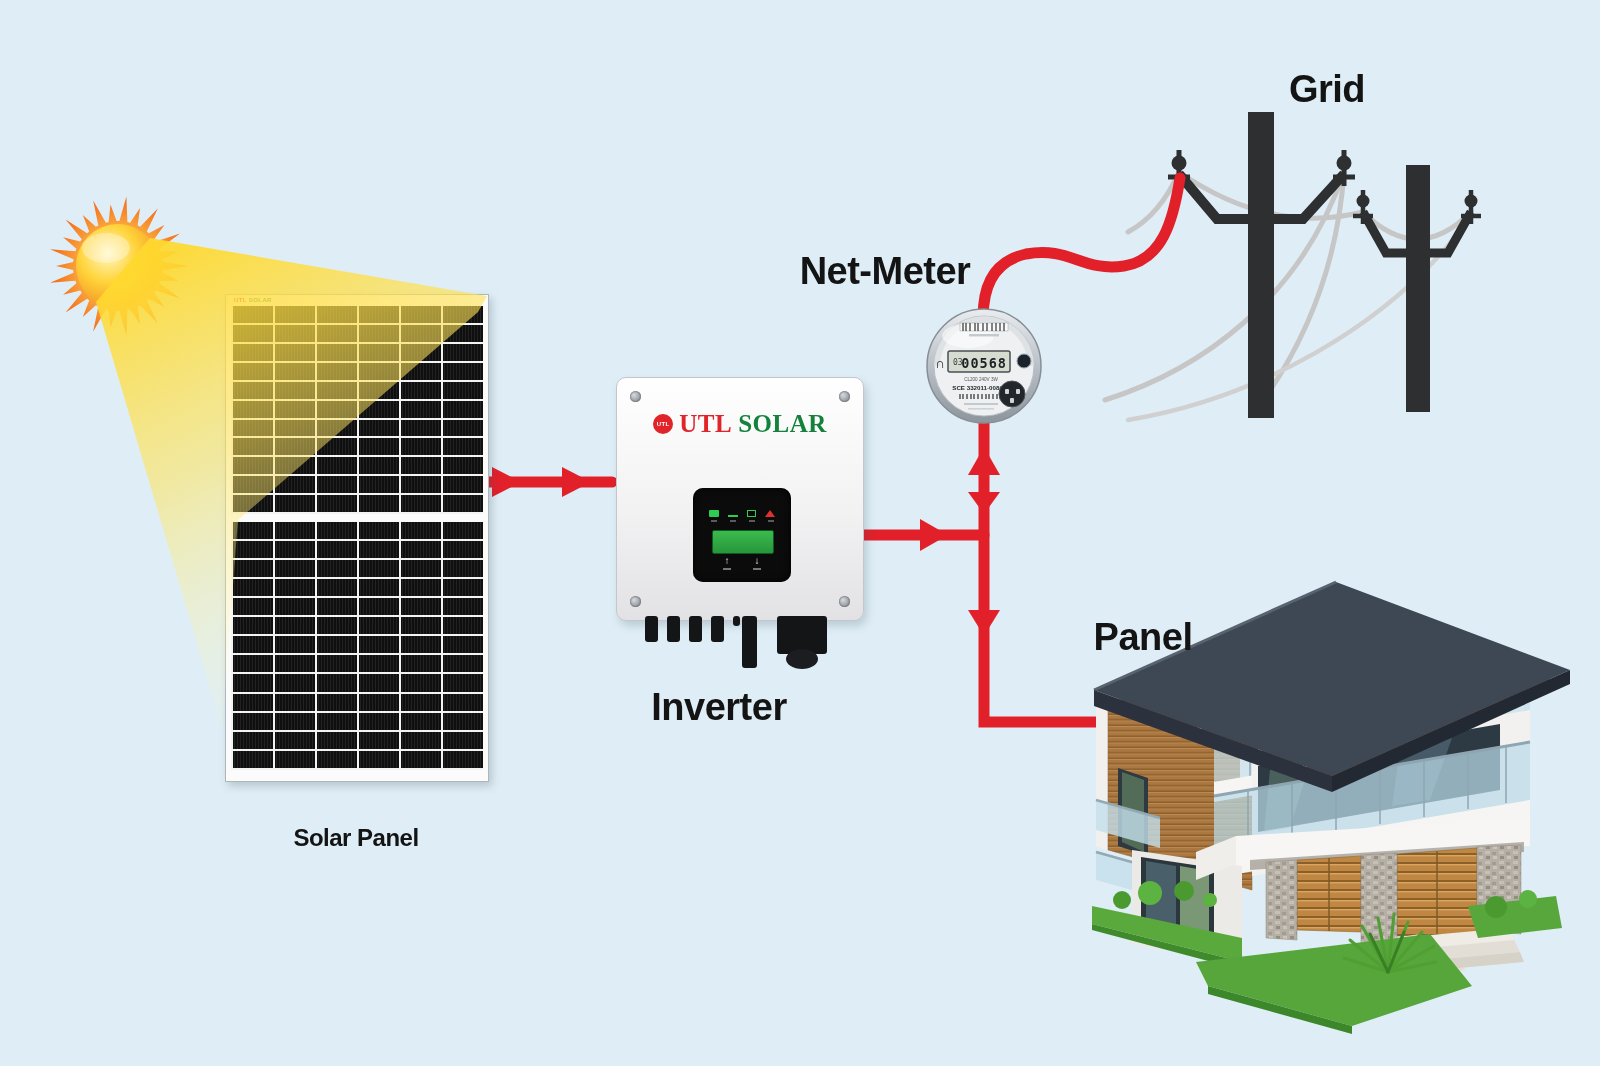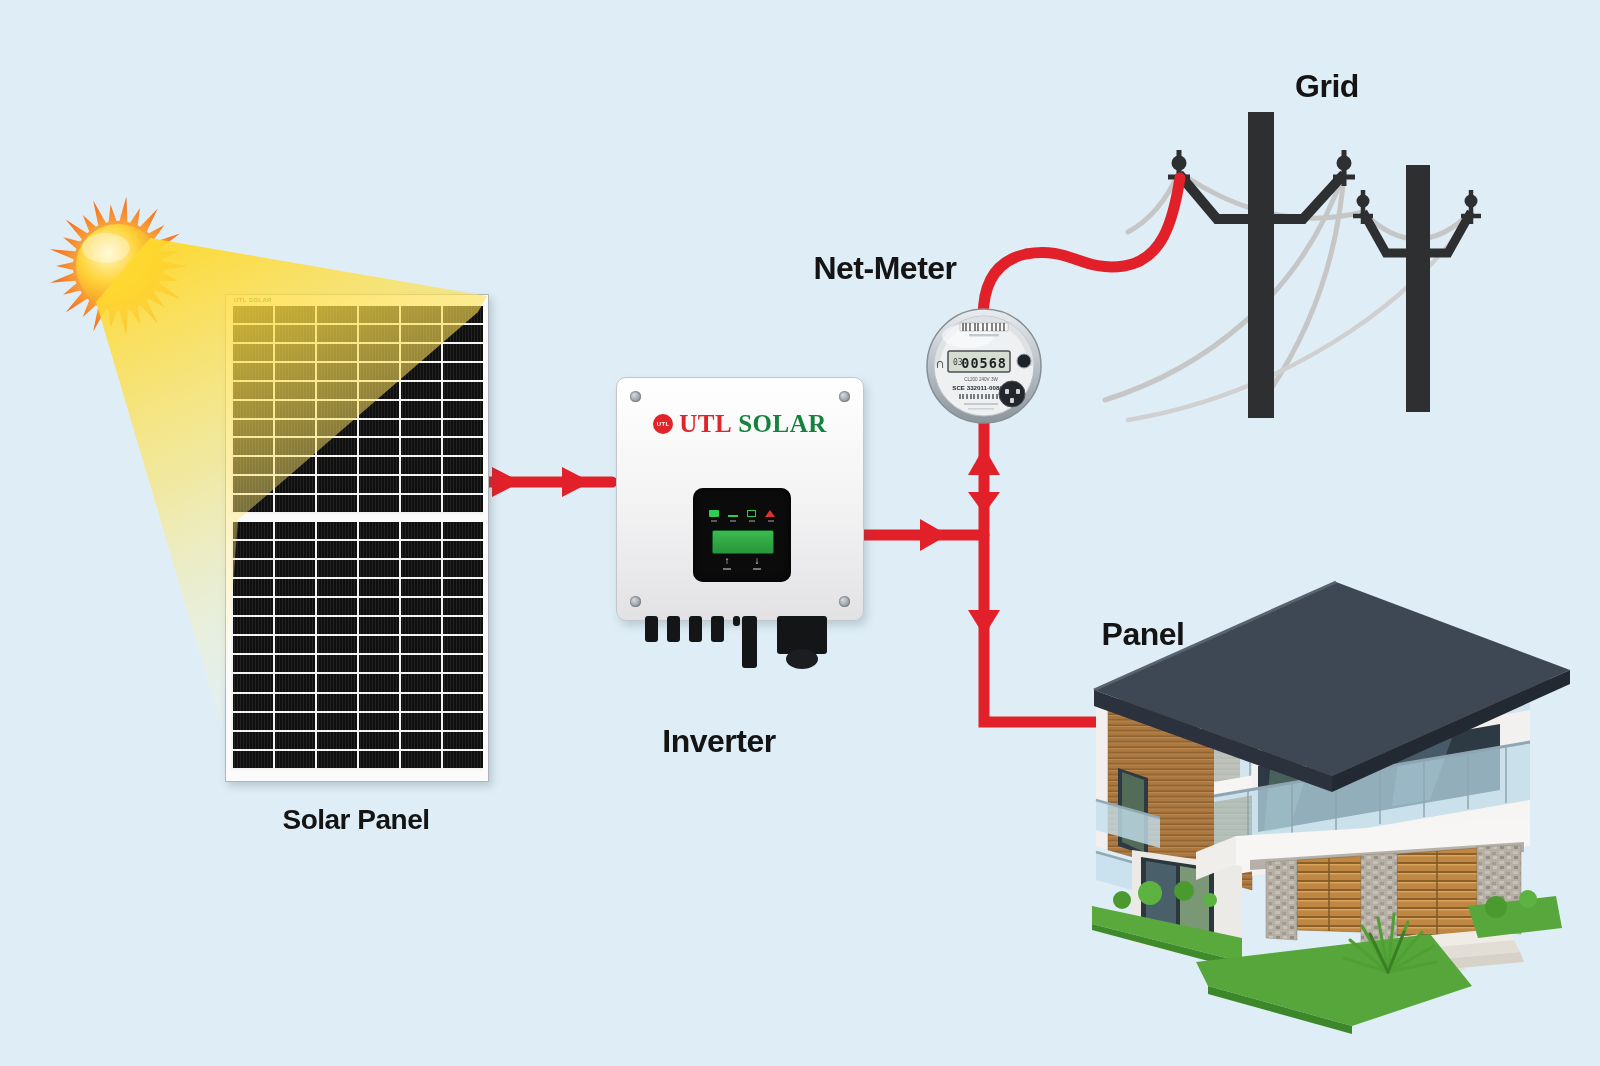--- a/index.html
+++ b/index.html
@@ -4,21 +4,21 @@
 <style>
   html,body{margin:0;padding:0;background:#dfeef6;}
   #stage{position:relative;width:1600px;height:1066px;overflow:hidden;
          font-family:"Liberation Sans",sans-serif;background:#dfeef6;}
   svg{position:absolute;left:0;top:0;}
   #base-svg{z-index:1;}
   #beam-svg{z-index:3;pointer-events:none;}
 
   
   .diagram-label{position:absolute;z-index:4;transform:translateX(-50%);
-    font-weight:700;font-size:32px;color:#141414;letter-spacing:-0.5px;white-space:nowrap;}
+    font-weight:700;font-size:38px;color:#141414;letter-spacing:-0.5px;white-space:nowrap;}
 
   
   .solar-panel{position:absolute;left:225px;top:294px;width:262px;height:486px;z-index:2;
     background:#fbfbfb;border:1px solid #aeb6ba;box-shadow:3px 4px 8px rgba(60,80,95,.25);}
   .panel-brand{position:absolute;left:8px;top:2px;font-size:6px;font-weight:700;letter-spacing:.4px;}
   .panel-brand .b-red{color:#e02424;}
   .panel-brand .b-green{color:#1d8a3c;}
   .cells{position:absolute;left:5px;right:5px;background-color:#0f0f10;}
   .cells-top{top:11px;height:208px;
     background-image:
@@ -365,15 +365,15 @@
         <stop offset="0.5" stop-color="#ffe45c" stop-opacity="0.55"></stop>
         <stop offset="1" stop-color="#fff6ae" stop-opacity="0.14"></stop>
       </linearGradient>
     </defs>
     <polygon points="150,238 487,296 478,312 238,520 222,728 96,302" fill="url(#beamG)"></polygon>
   </svg>
 
   <div class="diagram-label" style="left:1327px;top:68px">Grid</div>
   <div class="diagram-label" style="left:885px;top:250px">Net-Meter</div>
   <div class="diagram-label" style="left:1143px;top:616px">Panel</div>
-  <div class="diagram-label" style="left:719px;top:723px">Inverter</div>
-  <div class="diagram-label" style="left:356px;top:804px;font-size:28px">Solar Panel</div>
+  <div class="diagram-label" style="left:719px;top:686px">Inverter</div>
+  <div class="diagram-label" style="left:356px;top:824px;font-size:24px">Solar Panel</div>
 </div>
 
 </body></html>

